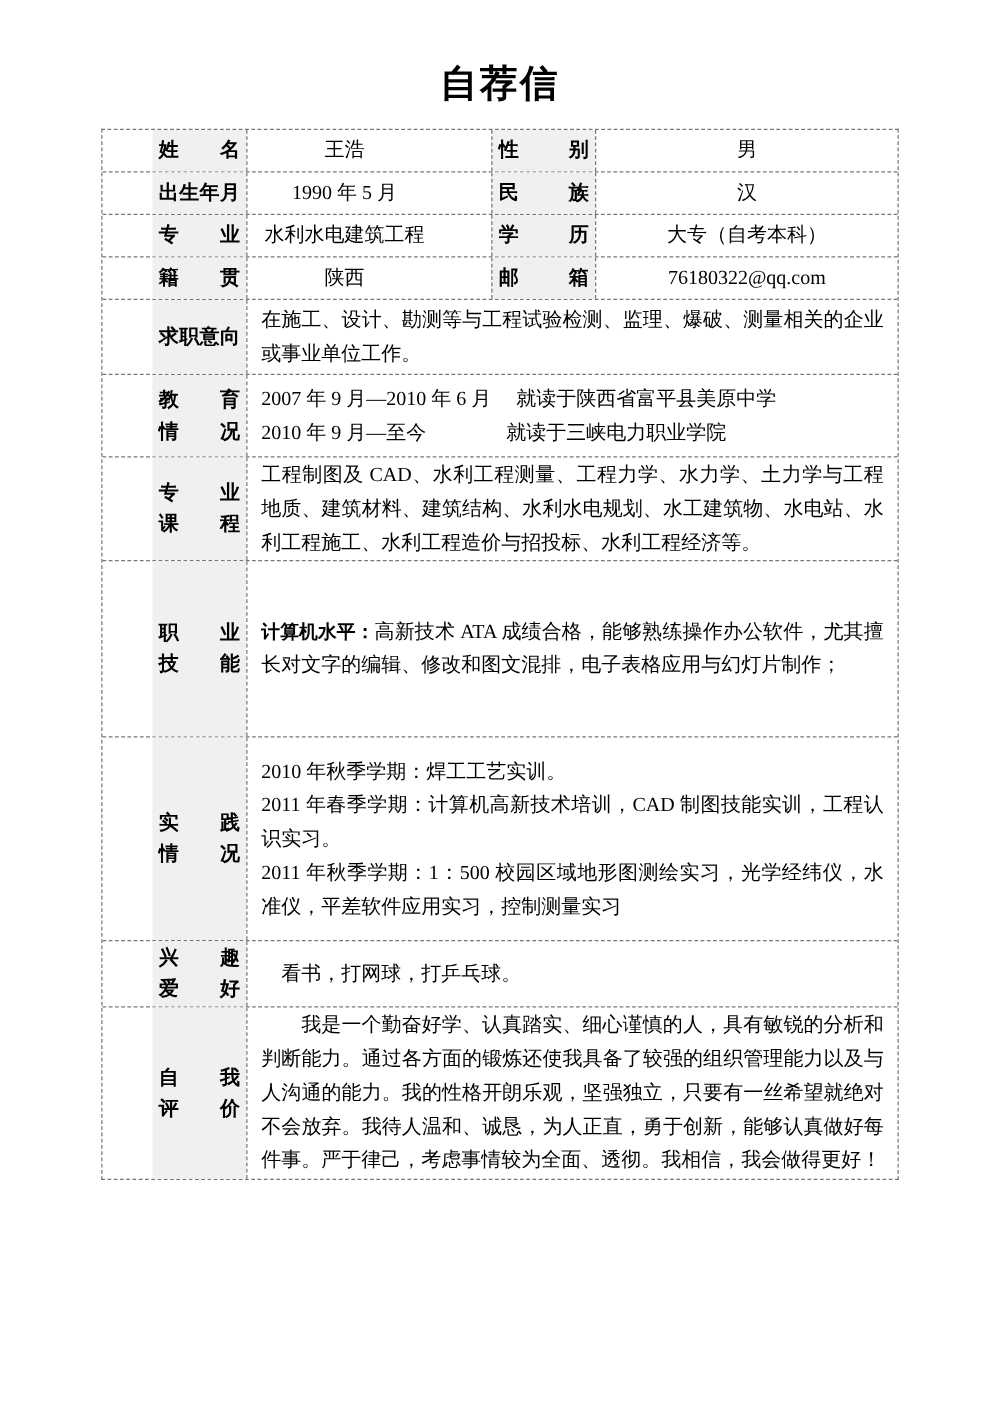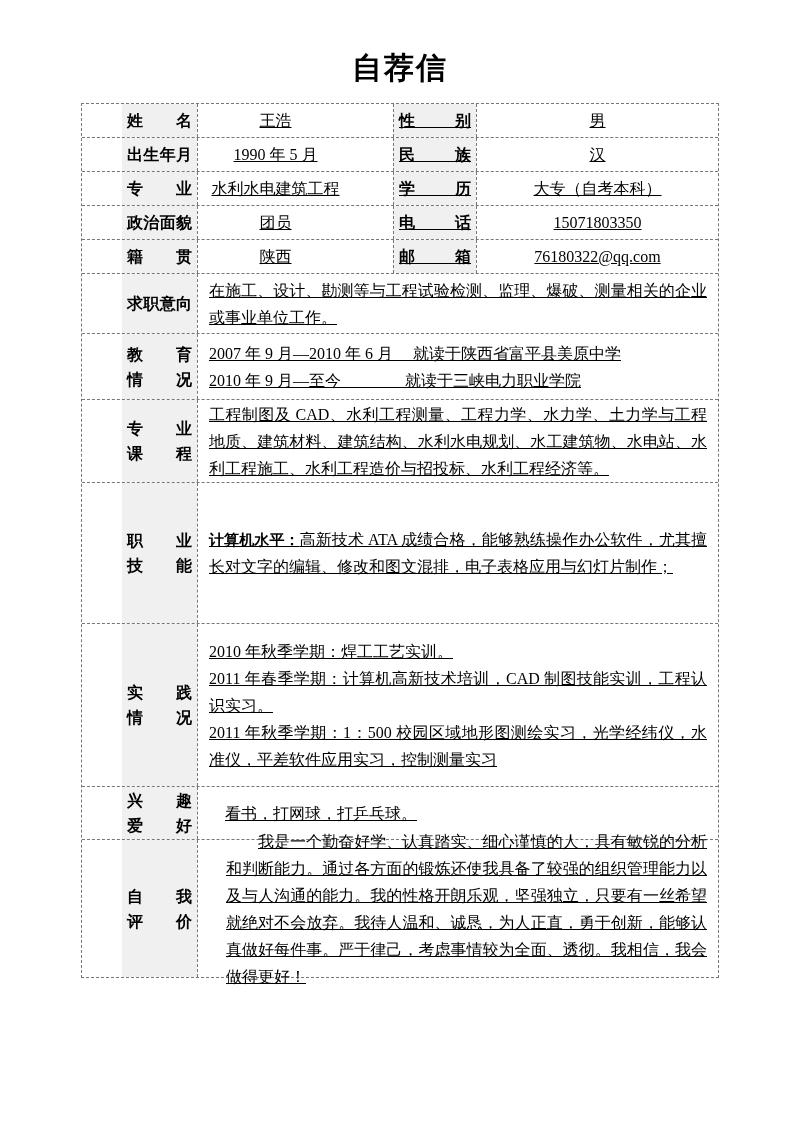--- a/index.html
+++ b/index.html
@@ -35,21 +35,21 @@
     align-items: stretch;
     border-bottom: 1px dashed #777777;
   }
   .row:last-child { border-bottom: none; }
   .cell {
     box-sizing: border-box;
     display: flex;
     flex-direction: column;
     justify-content: center;
   }
-  .cell + .cell { border-left: 1px dashed #777777; text-decoration: underline; }
+  .cell + .cell { border-left: 1px dashed #777777; }
   .lbl {
     background: #f0f0f0;
     font-family: "Liberation Sans", "DejaVu Sans", sans-serif;
     font-weight: bold;
     font-size: 16px;
     padding: 0 5px;
     margin-left: 40px;
   }
   .jl {
     width: 100%;
@@ -83,21 +83,21 @@
   .h53  { height: 53px; }
   .h137 { height: 137px; }
   .line { white-space: pre-wrap; }
   .seg-head {
     font-family: "Liberation Sans", "DejaVu Sans", sans-serif;
     font-weight: bold;
     font-size: 15px;
   }
   .para { margin: 0; }
   .indent1 { text-indent: 1em; }
-  .indent2 { text-indent: 2em; margin-left: 17px; }
+  .indent2 { text-indent: 2em; }
 </style>
 </head>
 <body>
 
 <div class="page">
 
   <h1 class="doc-title">自荐信</h1>
 
   <div class="resume-table">
 
@@ -127,30 +127,20 @@
       <div class="cell lbl w-l1">
           <div class="jl">专业</div>
         </div>
       <div class="cell val w-v1">水利水电建筑工程</div>
       <div class="cell lbl w-l2">
           <div class="jl">学历</div>
         </div>
       <div class="cell val w-v2">大专（自考本科）</div>
     </div>
 
-    <div class="row h34">
-      <div class="cell lbl w-l1">
-          <div class="jl">政治面貌</div>
-        </div>
-      <div class="cell val w-v1">团员</div>
-      <div class="cell lbl w-l2">
-          <div class="jl">电话</div>
-        </div>
-      <div class="cell val w-v2">15071803350</div>
-    </div>
 
     <div class="row h34">
       <div class="cell lbl w-l1">
           <div class="jl">籍贯</div>
         </div>
       <div class="cell val w-v1">陕西</div>
       <div class="cell lbl w-l2">
           <div class="jl">邮箱</div>
         </div>
       <div class="cell val w-v2">76180322@qq.com</div>

